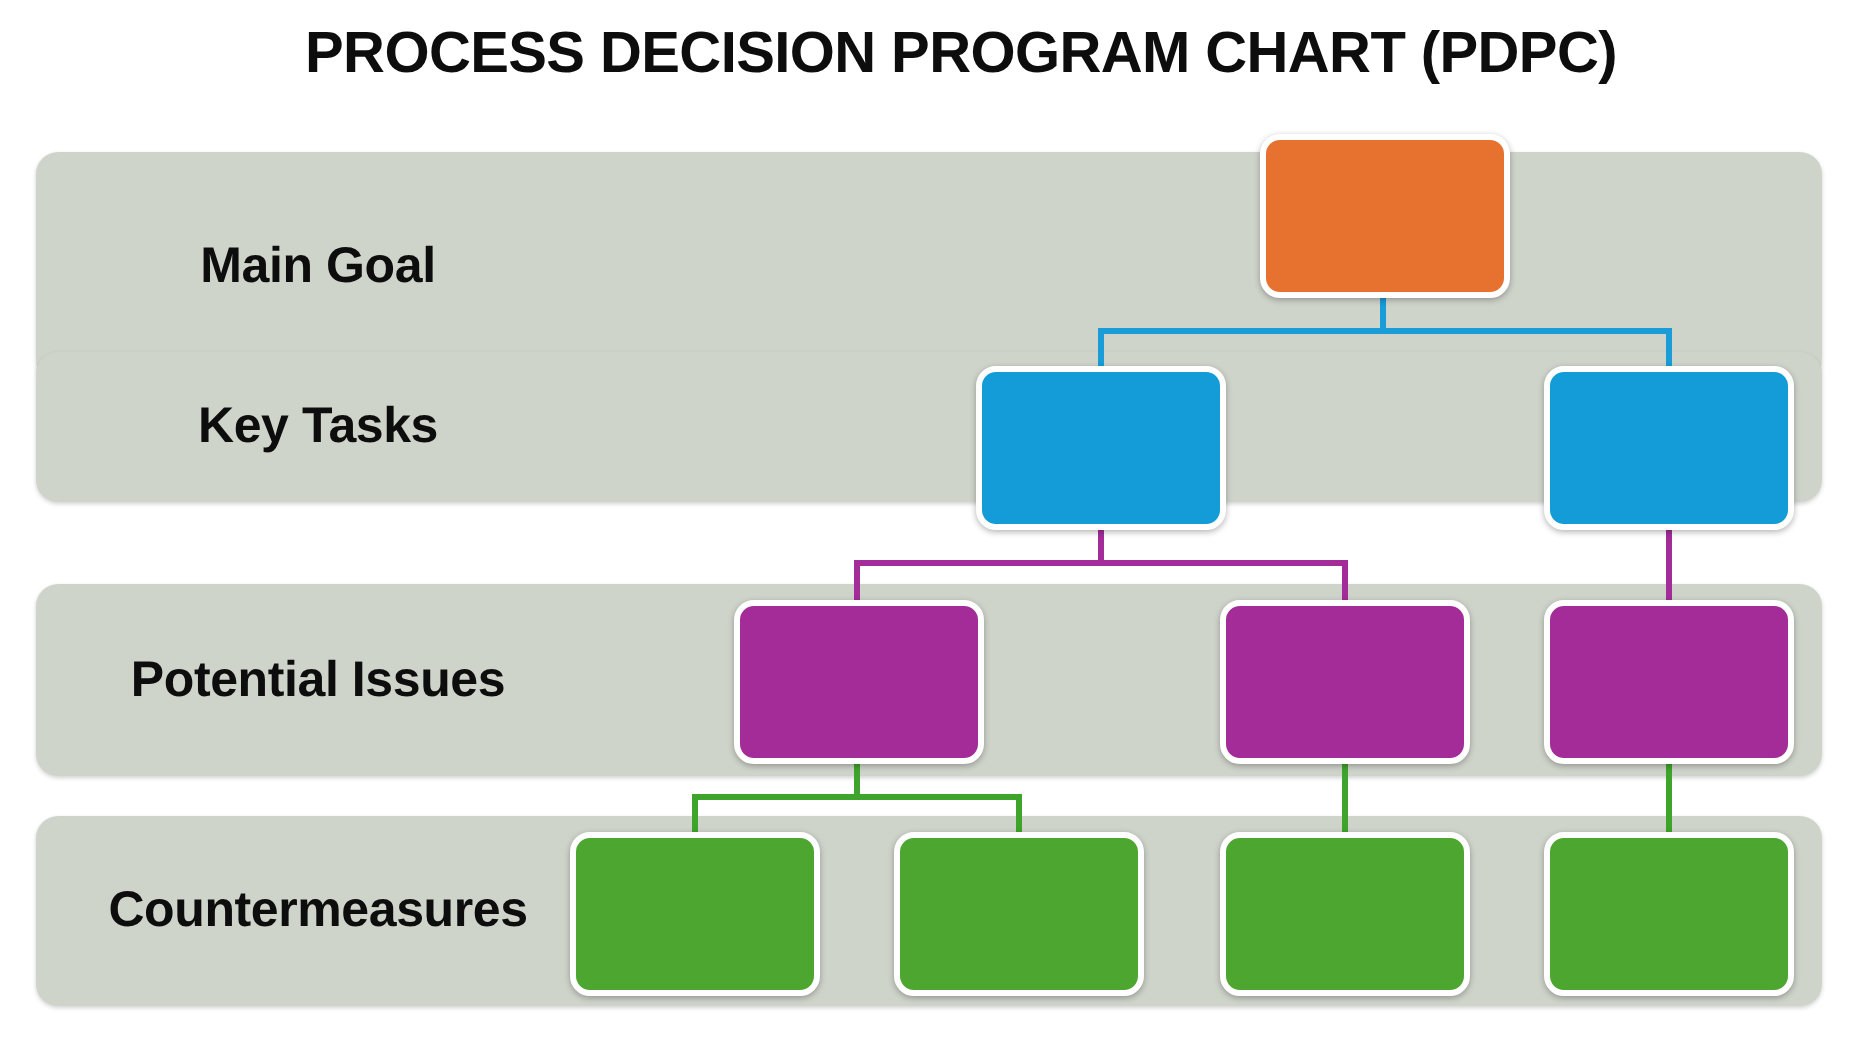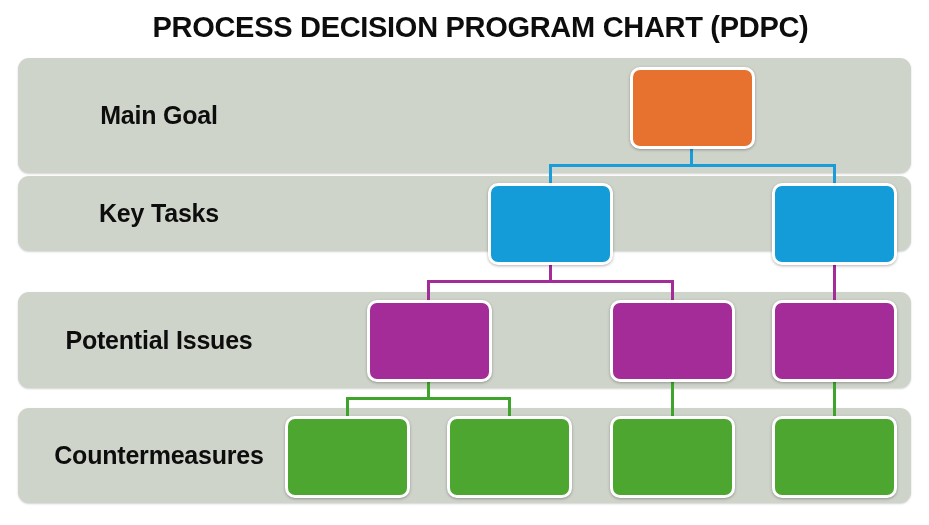--- a/index.html
+++ b/index.html
@@ -11,21 +11,21 @@
     text-align:center;font-size:29px;font-weight:bold;color:#0d0d0d;
     letter-spacing:-0.3px;
     padding-left:16px;
   }
 
   .band{
     position:absolute;left:18px;width:893px;background:#CFD4CB;
     border-radius:11px;display:flex;align-items:center;
     box-shadow:0 1px 2px rgba(0,0,0,0.18);
   }
-  .band-1{top:58px;height:115px}
+  .band-1{top:76px;height:115px}
   .band-2{top:176px;height:75px}
   .band-3{top:292px;height:96px}
   .band-4{top:408px;height:95px}
 
   .band-label{
     width:282px;text-align:center;
     font-size:25px;font-weight:bold;color:#0d0d0d;letter-spacing:-0.2px;
   }
 
   .node{

